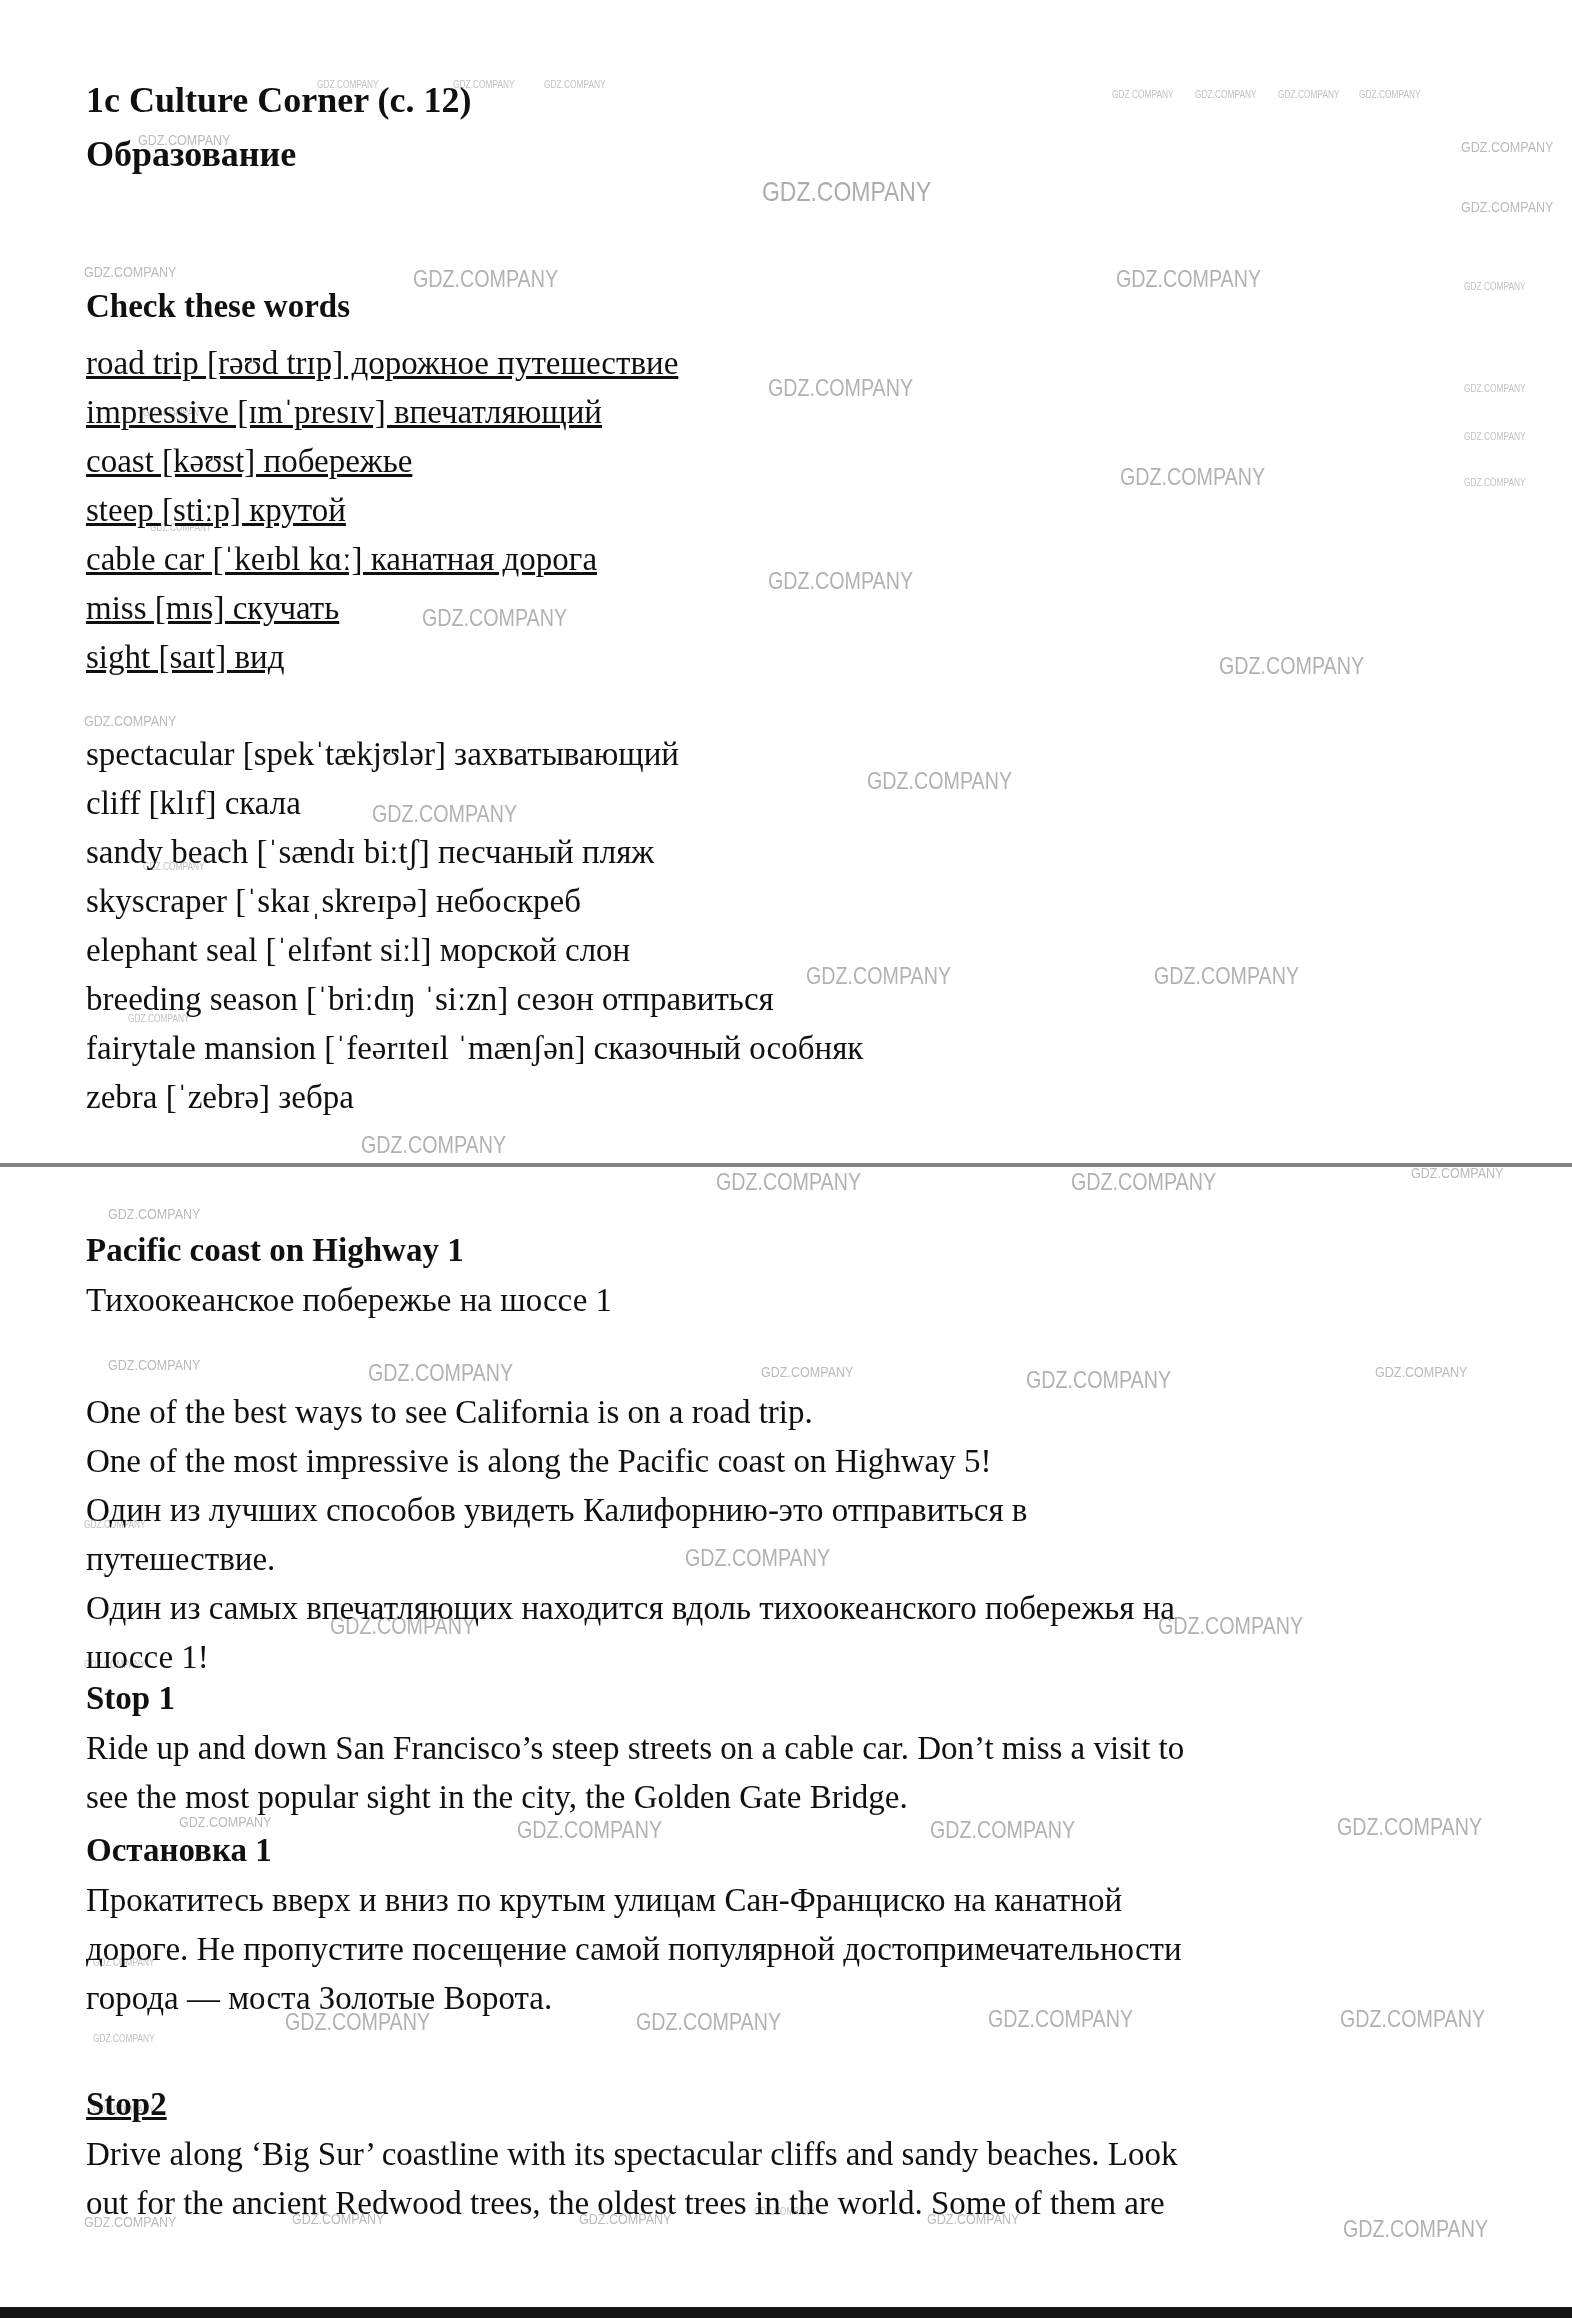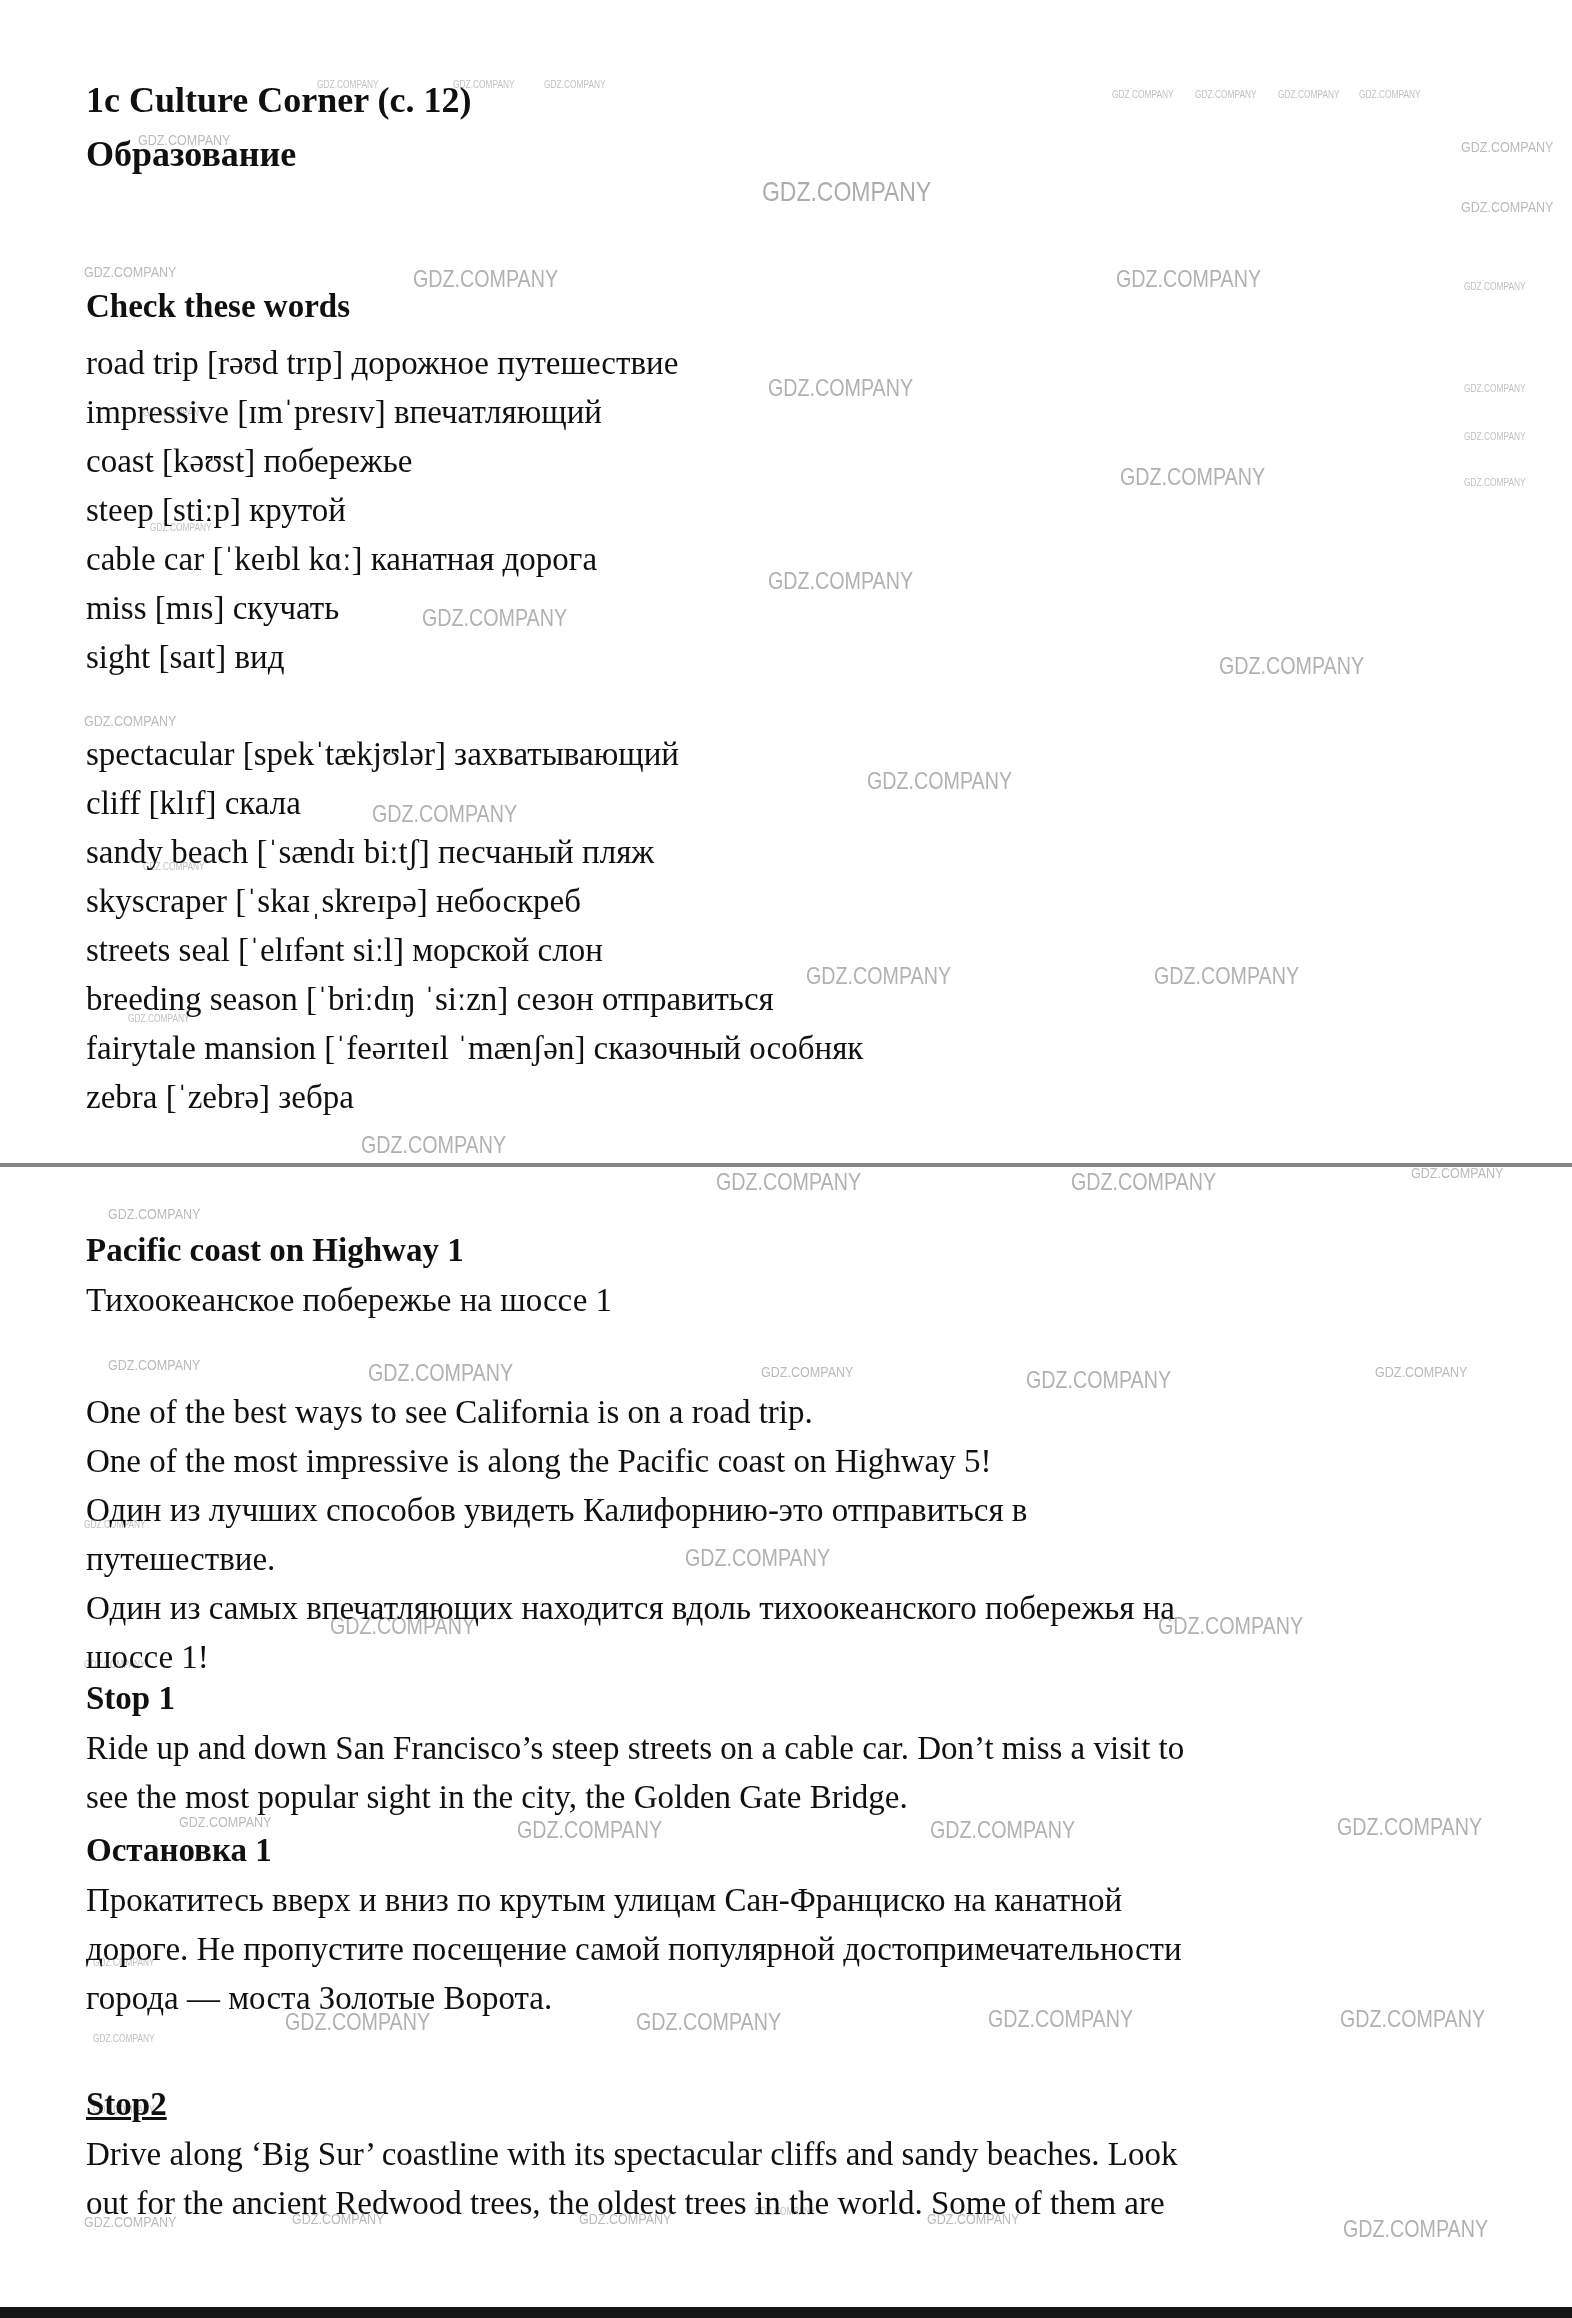--- a/index.html
+++ b/index.html
@@ -115,36 +115,36 @@
 
   <div class="txt" style="top:73px;">
     <div class="title-line">1c Culture Corner (c. 12)</div>
     <div class="title-line">Образование</div>
   </div>
 
   <div class="txt" style="top:281px;">
     <div class="heading">Check these words</div>
   </div>
 
-  <div class="txt" style="top:339px;">
+  <div class="txt" style="top:339px;text-decoration:underline;">
     <div class="line">road trip [rəʊd trɪp] дорожное путешествие</div>
     <div class="line">impressive [ɪmˈpresɪv] впечатляющий</div>
     <div class="line">coast [kəʊst] побережье</div>
     <div class="line">steep [stiːp] крутой</div>
     <div class="line">cable car [ˈkeɪbl kɑː] канатная дорога</div>
     <div class="line">miss [mɪs] скучать</div>
     <div class="line">sight [saɪt] вид</div>
   </div>
 
   <div class="txt" style="top:730px;">
     <div class="line">spectacular [spekˈtækjʊlər] захватывающий</div>
     <div class="line">cliff [klɪf] скала</div>
     <div class="line">sandy beach [ˈsændɪ biːtʃ] песчаный пляж</div>
     <div class="line">skyscraper [ˈskaɪˌskreɪpə] небоскреб</div>
-    <div class="line">streets seal [ˈelɪfənt siːl] морской слон</div>
+    <div class="line">elephant seal [ˈelɪfənt siːl] морской слон</div>
     <div class="line">breeding season [ˈbriːdɪŋ ˈsiːzn] сезон отправиться</div>
     <div class="line">fairytale mansion [ˈfeərɪteɪl ˈmænʃən] сказочный особняк</div>
     <div class="line">zebra [ˈzebrə] зебра</div>
   </div>
 
   <div class="divider" style="top:1163px;"></div>
 
   <div class="txt" style="top:1225px;">
     <div class="heading">Pacific coast on Highway 1</div>
     <div class="line">Тихоокеанское побережье на шоссе 1</div>

